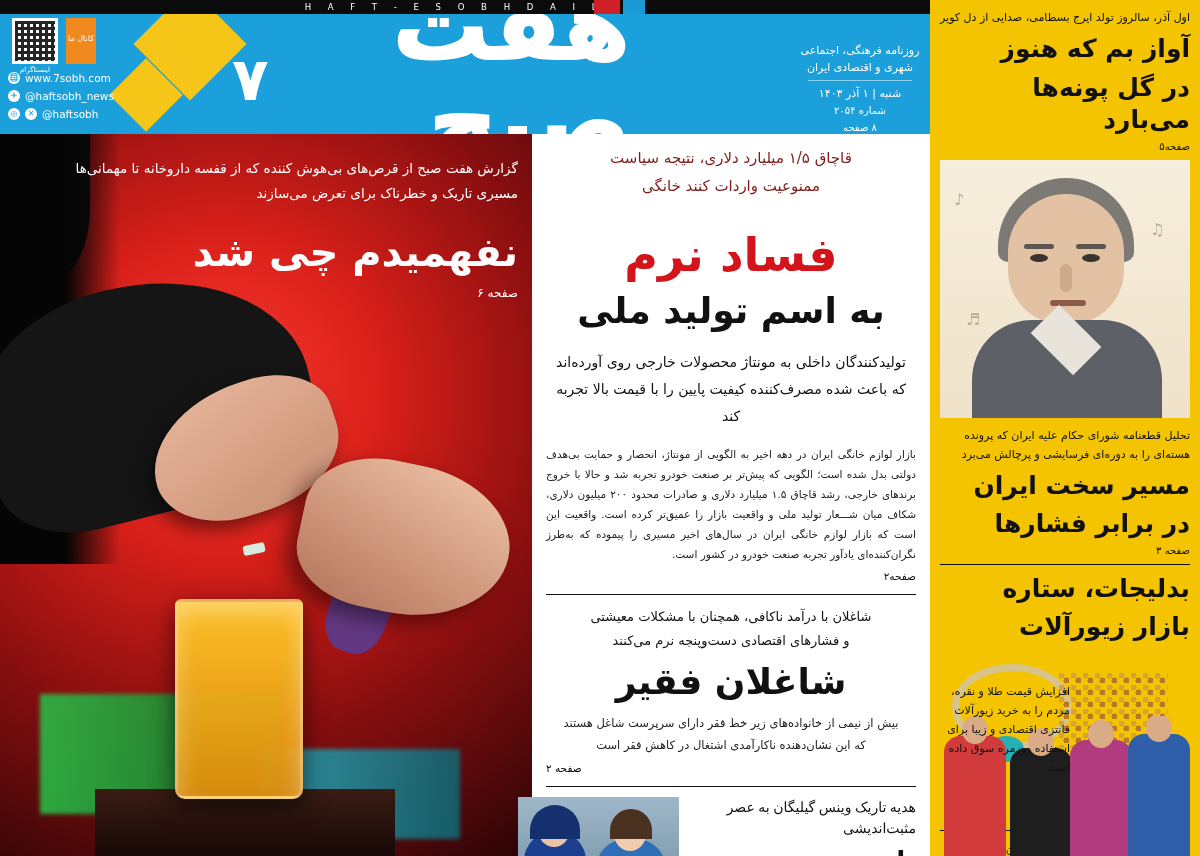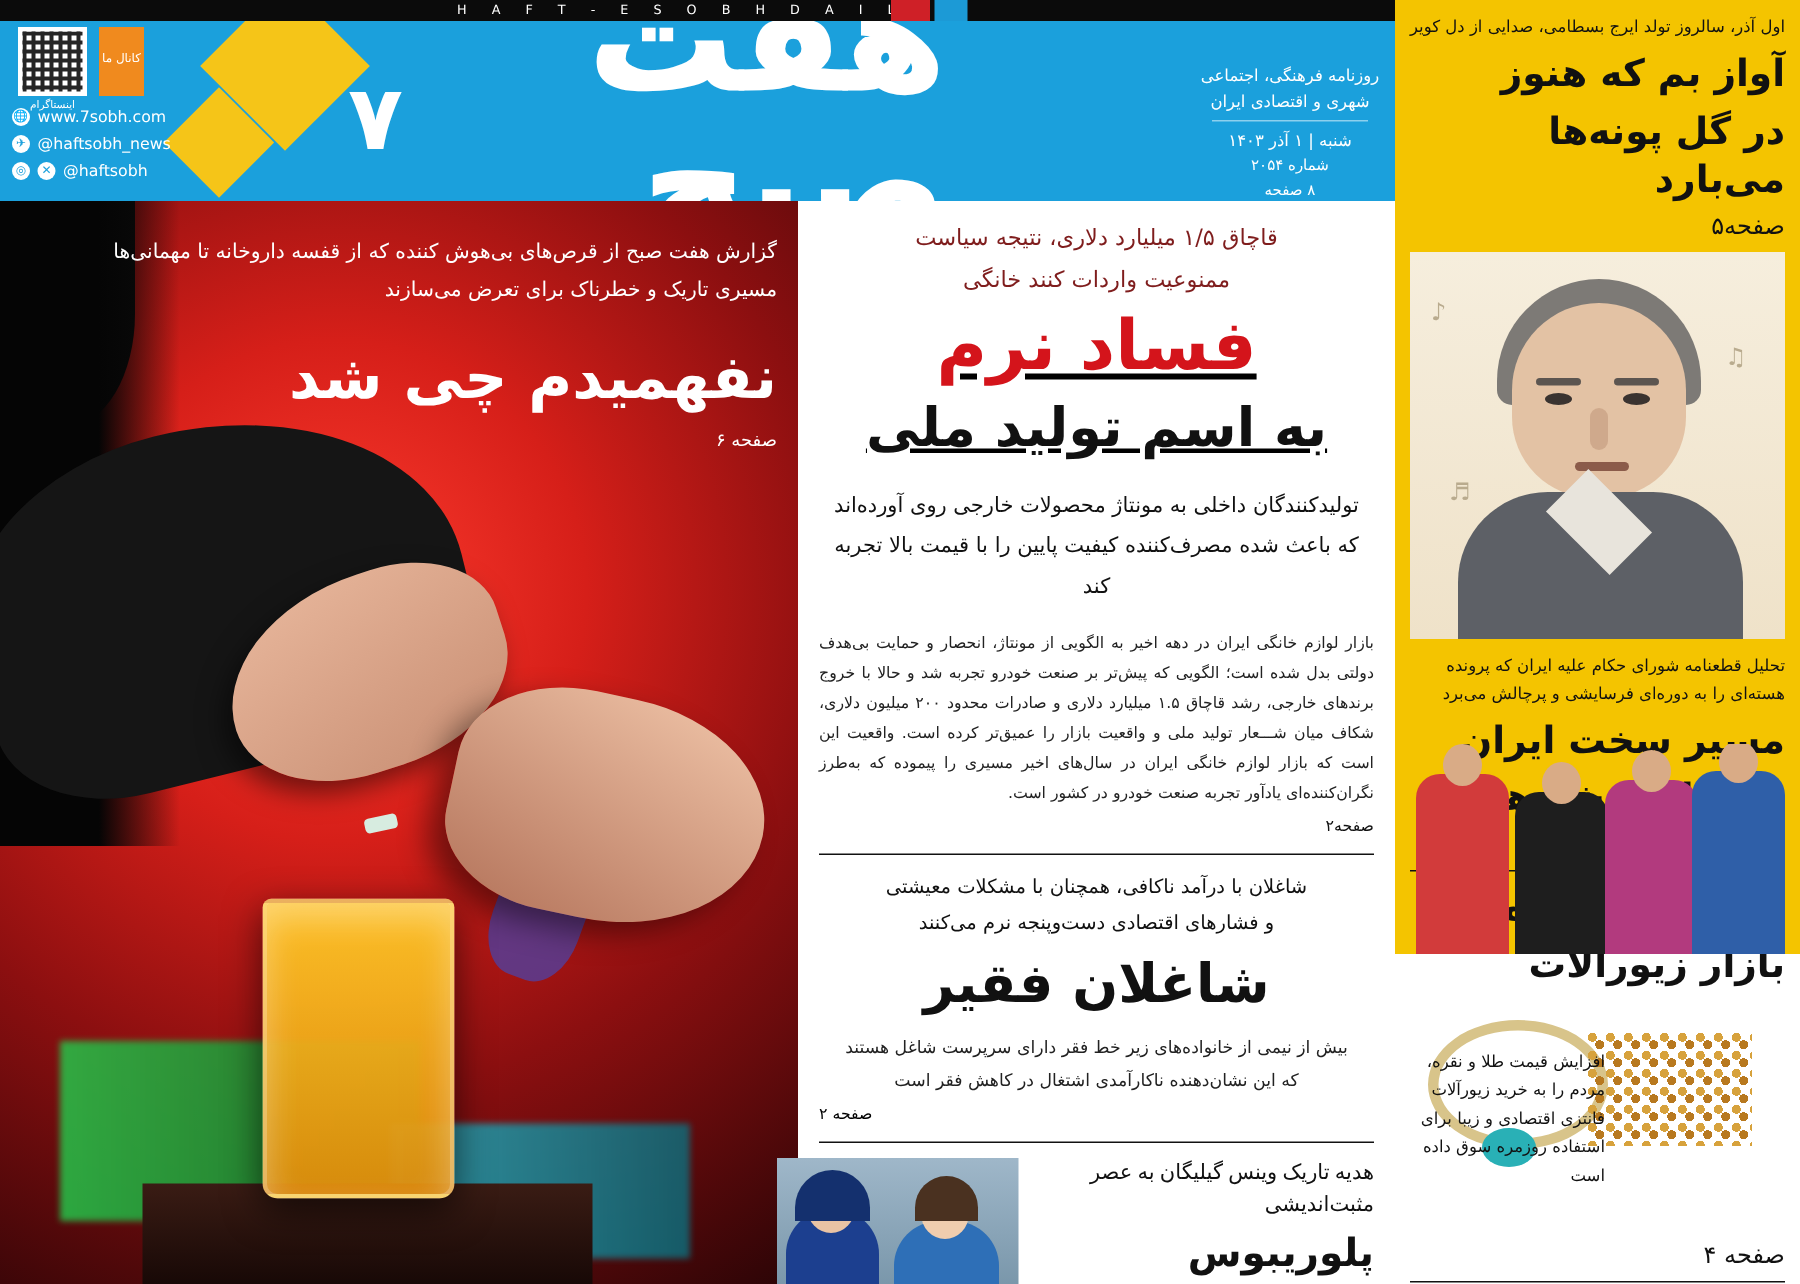--- a/index.html
+++ b/index.html
@@ -215,21 +215,21 @@
   
   .center-col {
     position: absolute; left: 532px; top: 0; width: 398px; height: 722px;
     background: #ffffff; padding: 10px 14px 0 14px; direction: rtl;
   }
   .c-kicker {
     text-align: center; font-size: 15px; line-height: 28px; color: #7f1d1d;
     font-weight: 500;
   }
   .c-head {
-    text-align: center; margin-top: 4px; text-decoration: underline;
+    text-align: center; margin-top: 29px;
   }
   .c-head .l1 { font-size: 46px; font-weight: bold; color: #d4141b; line-height: 1.15; }
   .c-head .l2 { font-size: 36px; font-weight: bold; color: #111; line-height: 1.25; margin-top: 6px; }
   .c-sub {
     margin-top: 16px; text-align: center; font-size: 14px; line-height: 27px; color: #111;
   }
   .c-body {
     margin-top: 14px; text-align: justify; font-size: 10.5px; line-height: 20px; color: #222;
   }
   .c-page { margin-top: 6px; font-size: 10.5px; color: #111; }
@@ -270,26 +270,26 @@
   .c3-photo .p2hair {
     position: absolute; left: 92px; top: 12px; width: 42px; height: 30px;
     background: #4a3120; border-radius: 22px 22px 0 0;
   }
   .c3-text { margin-right: 0; padding-left: 170px; text-align: right; }
   .c3-kicker { font-size: 14px; line-height: 21px; color: #111; font-family: Liberation Serif, serif; }
   .c3-title { font-size: 26px; font-weight: bold; color: #111; line-height: 1.25; margin-top: 6px; }
 
   
   .sidebar {
-    position: absolute; left: 930px; top: 0; width: 270px; height: 636px;
+    position: absolute; left: 930px; top: 0; width: 270px; height: 856px;
     background: #f4c400; direction: rtl; padding: 8px 10px;
   }
   .sb-kicker { font-size: 11px; line-height: 19px; color: #111; text-align: right; }
   .sb-title { font-size: 25px; font-weight: bold; line-height: 1.3; color: #111; margin-top: 6px; text-align: right; }
-  .sb-page { font-size: 16px; margin-top: 4px; text-align: right; color: #111; }
+  .sb-page { font-size: 10px; margin-top: 4px; text-align: right; color: #111; }
 
   .sb-portrait {
     margin-top: 8px; width: 100%; height: 258px;
     background: linear-gradient(180deg, #f6eedd, #efe2c9);
     position: relative; overflow: hidden;
   }
   .sb-portrait .hair {
     position: absolute; left: 58px; top: 18px; width: 136px; height: 84px;
     background: #7d7a76; border-radius: 68px 68px 10px 10px;
   }

